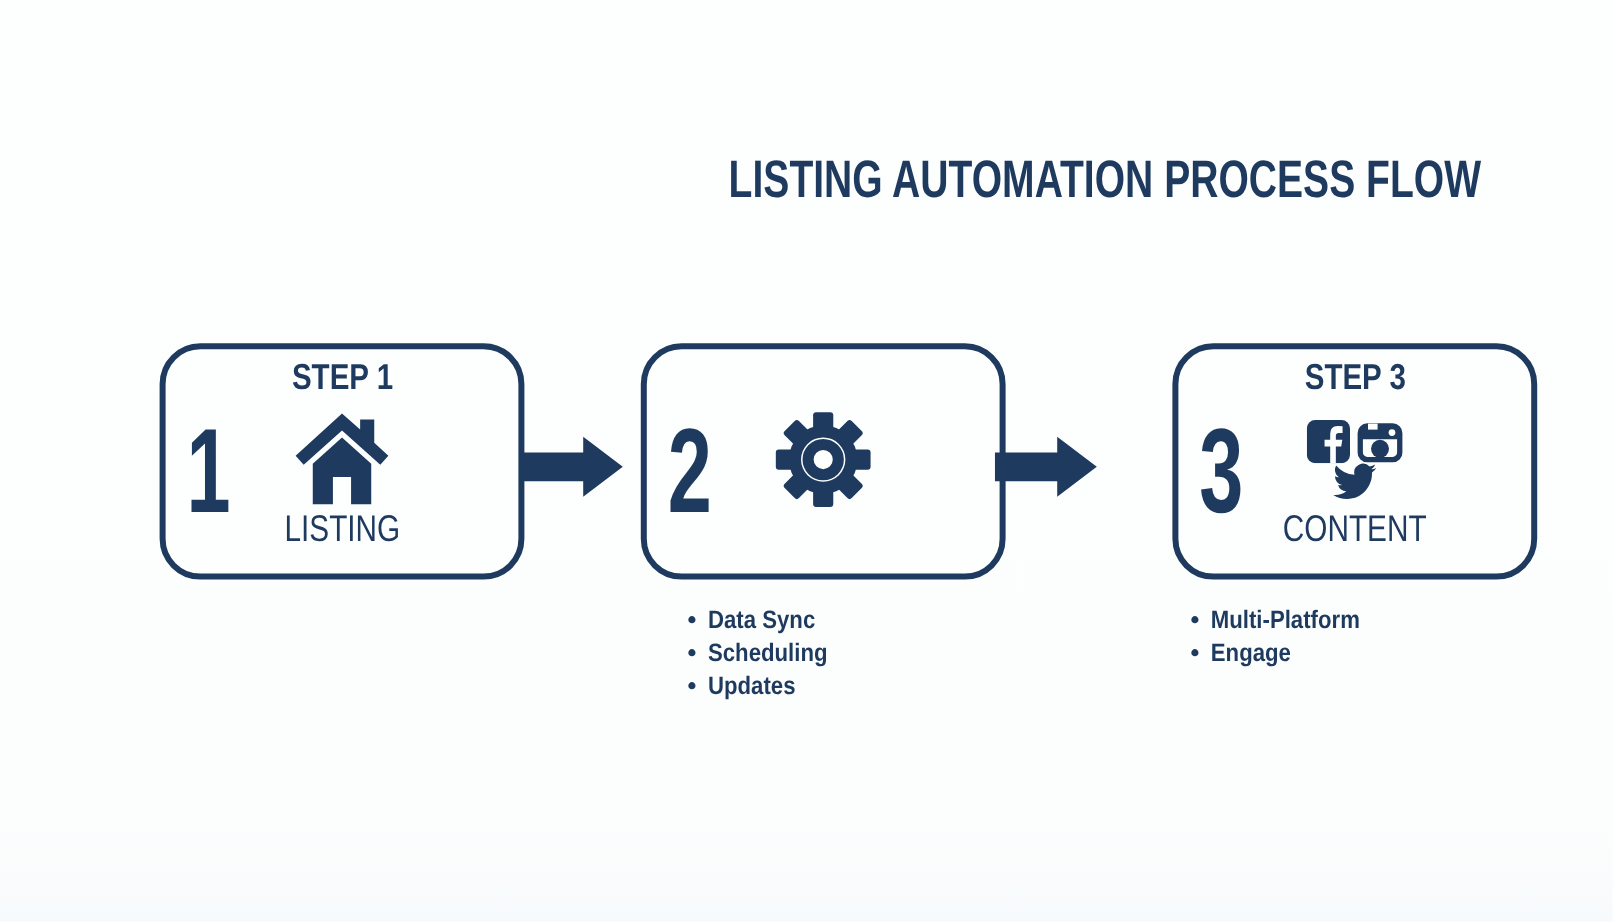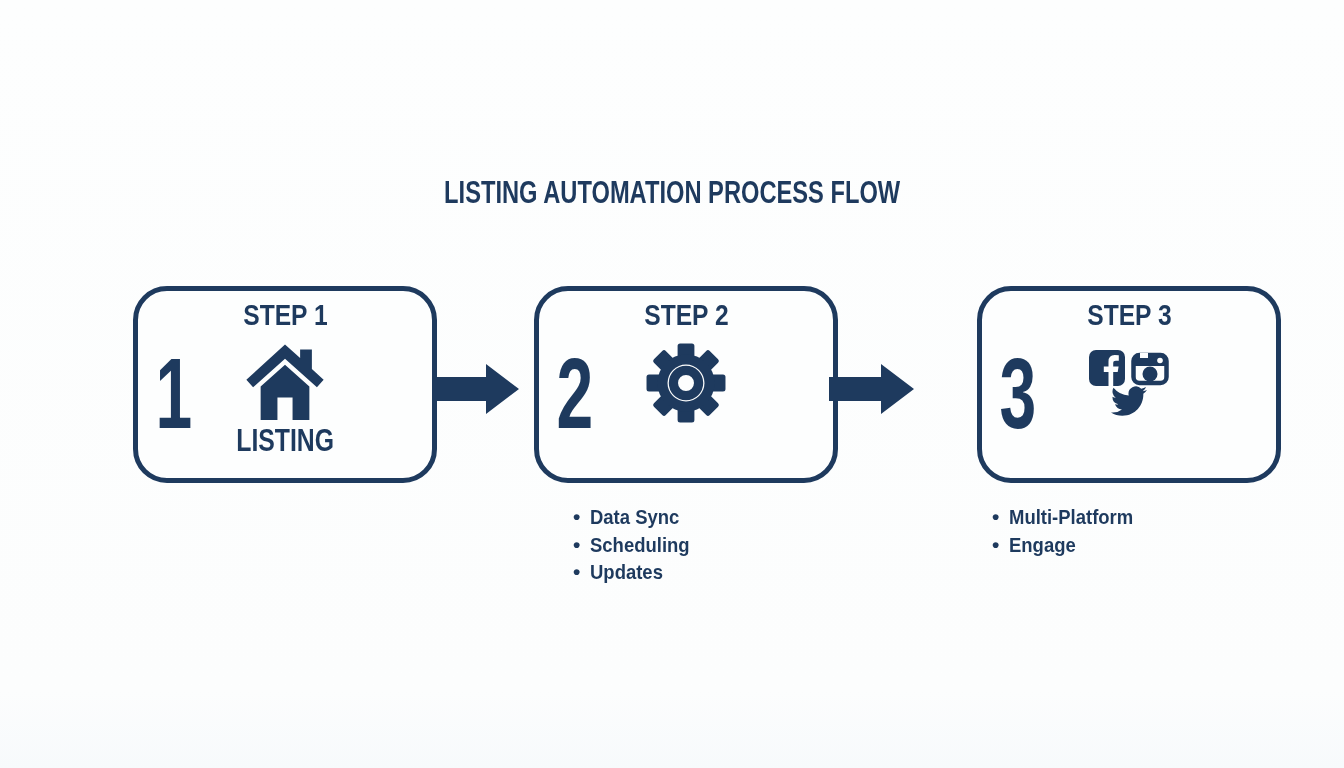--- a/index.html
+++ b/index.html
@@ -20,27 +20,26 @@
     display: inline-block;
     transform: scaleX(var(--sx, 0.8));
     transform-origin: center;
     white-space: nowrap;
   }
   .title {
     position: absolute;
     top: 128px;
     left: 0;
     width: 100%;
-    text-align: center;
-    font-weight: bold;
-    font-size: 32px;
+    text-align: right;
+    font-weight: bold;
+    font-size: 44px;
     letter-spacing: 0px;
     color: #1e3a5e;
     line-height: 1;
-    margin-top: 48px;
   }
   .step-box {
     position: absolute;
     top: 286px;
     width: 304px;
     height: 197px;
     border: 5px solid #1e3a5e;
     border-radius: 34px;
     background: #fdfefe;
   }
@@ -72,21 +71,21 @@
     display: flex;
     justify-content: center;
     align-items: flex-start;
   }
   .step-name {
     position: absolute;
     bottom: 22px;
     left: 0;
     width: 100%;
     text-align: center;
-    font-weight: bold;
+    font-weight: normal;
     font-size: 31px;
     line-height: 1;
   }
   .arrow {
     position: absolute;
     top: 363px;
   }
   .social-grid {
     display: flex;
     flex-direction: column;
@@ -136,23 +135,20 @@
     <div class="step-name">
       <span class="cond" style="--sx:0.8">LISTING</span>
     </div>
   </div>
 
   <svg class="arrow" style="left:434px" width="86" height="52">
     <polygon points="0,14 52,14 52,1 85,26 52,51 52,38 0,38" fill="#1e3a5e"></polygon>
   </svg>
 
   <div class="step-box" style="left:534px">
-    <div class="step-label">
-      <span class="cond" style="--sx:0.82">STEP 2</span>
-    </div>
     <div class="step-number">
       <span class="cond" style="--sx:0.66">2</span>
     </div>
     <div class="step-icon">
       <svg width="84" height="84" viewBox="-50 -50 100 100">
         <g fill="#1e3a5e">
           <rect x="-10" y="-47" width="20" height="94" rx="3"></rect>
           <rect x="-10" y="-47" width="20" height="94" rx="3" transform="rotate(45)"></rect>
           <rect x="-10" y="-47" width="20" height="94" rx="3" transform="rotate(90)"></rect>
           <rect x="-10" y="-47" width="20" height="94" rx="3" transform="rotate(135)"></rect>
@@ -194,20 +190,23 @@
             </svg>
           </span>
         </div>
         <span class="social-twitter">
           <svg width="36" height="36" viewBox="0 0 16 16" fill="#1e3a5e">
             <path d="M5.026 15c6.038 0 9.341-5.003 9.341-9.334 0-.14 0-.282-.006-.422A6.685 6.685 0 0 0 16 3.542a6.658 6.658 0 0 1-1.889.518 3.301 3.301 0 0 0 1.447-1.817 6.533 6.533 0 0 1-2.087.793A3.286 3.286 0 0 0 7.875 6.03a9.325 9.325 0 0 1-6.767-3.429 3.289 3.289 0 0 0 1.018 4.382A3.323 3.323 0 0 1 .64 6.575v.045a3.288 3.288 0 0 0 2.632 3.218 3.203 3.203 0 0 1-.865.115 3.23 3.23 0 0 1-.614-.057 3.283 3.283 0 0 0 3.067 2.277A6.588 6.588 0 0 1 .78 13.58a6.32 6.32 0 0 1-.78-.045A9.344 9.344 0 0 0 5.026 15z"></path>
           </svg>
         </span>
       </div>
     </div>
+    <div class="step-name">
+      <span class="cond" style="--sx:0.8">CONTENT</span>
+    </div>
   </div>
 
   <div class="bullets" style="left:573px; top:503px">
     <div class="bullet-item">
       <span class="bullet-dot">•</span>
       <span class="cond bullet-text">Data Sync</span>
     </div>
     <div class="bullet-item">
       <span class="bullet-dot">•</span>
       <span class="cond bullet-text">Scheduling</span>

